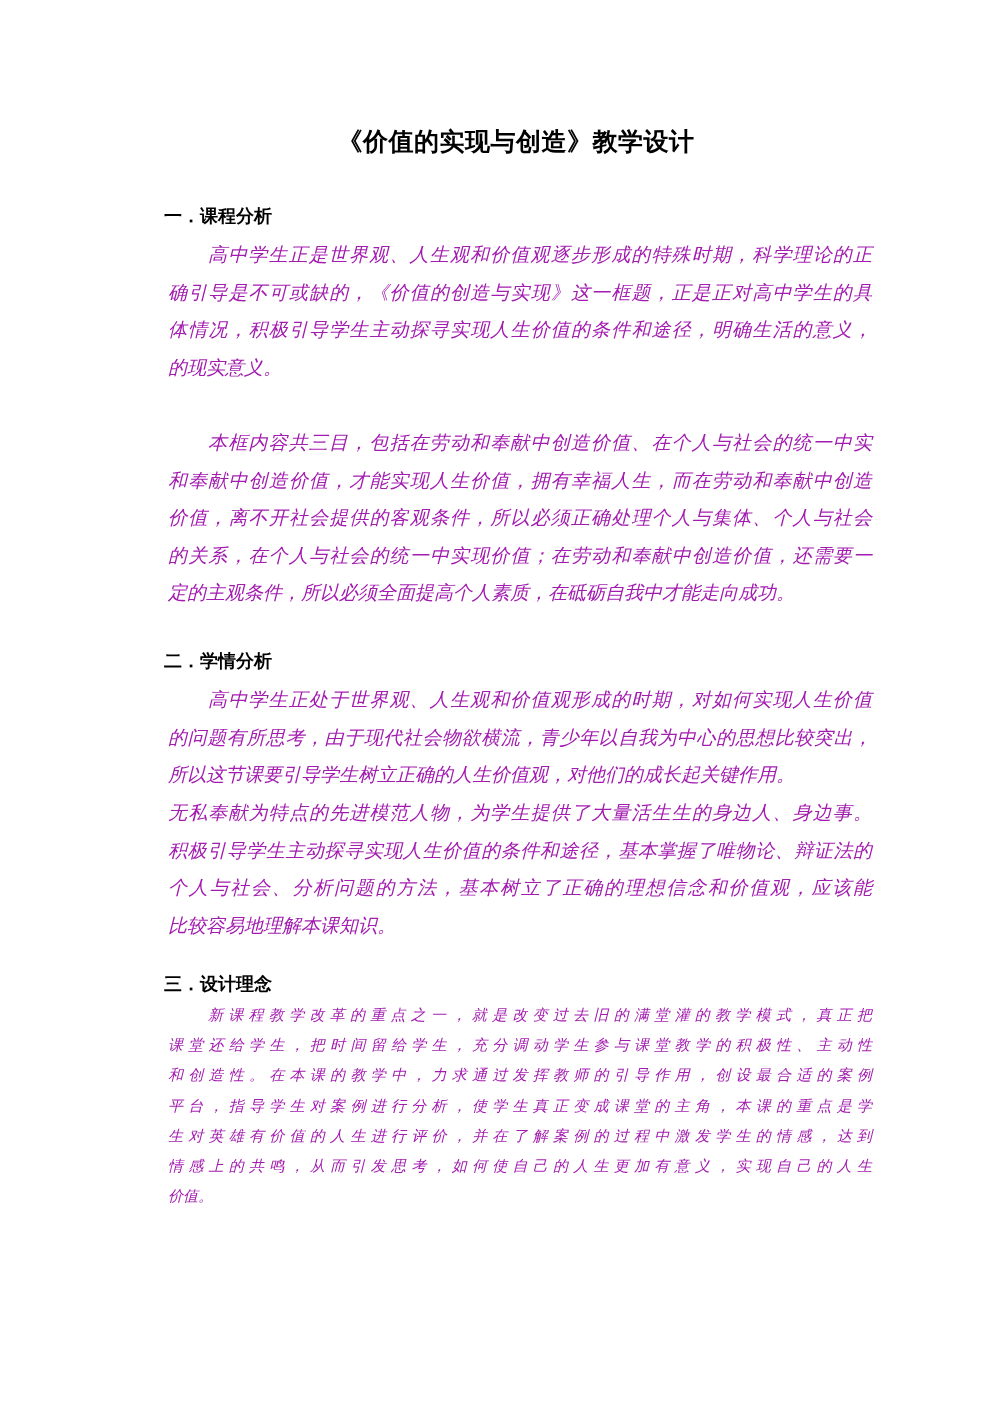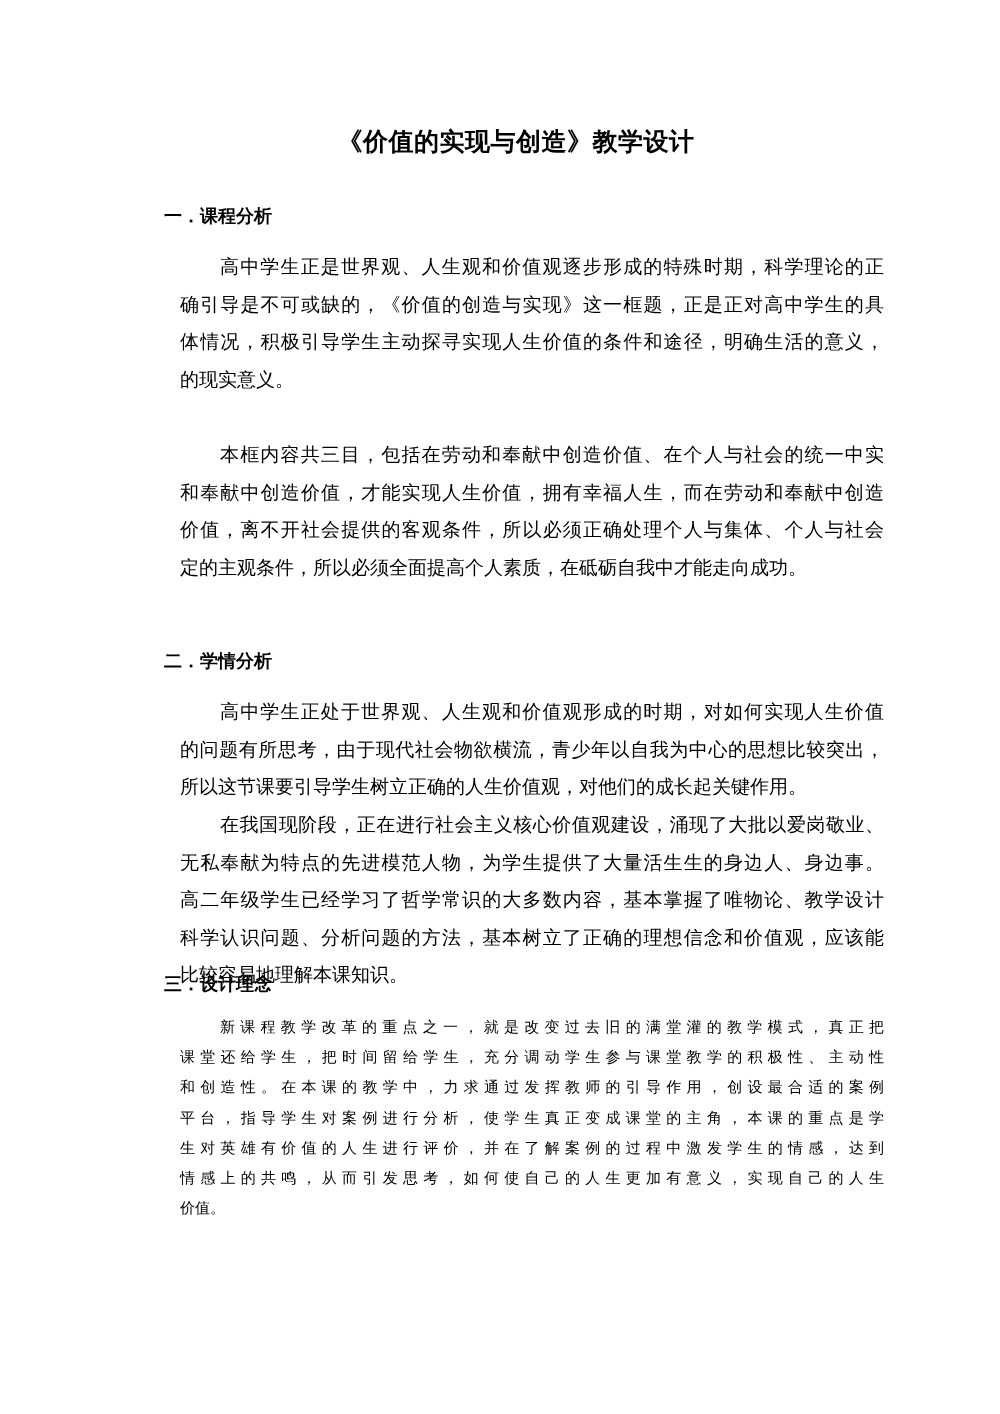--- a/index.html
+++ b/index.html
@@ -4,22 +4,22 @@
   <style>
     html, body { margin: 0; padding: 0; background: #ffffff; }
     body { width: 1000px; height: 1414px; position: relative; overflow: hidden;
            font-family: "DejaVu Serif", "Liberation Serif", serif; color: #111; }
     .page { position: absolute; left: 16px; top: 0; width: 1000px; height: 1009px; }
     .title { position: absolute; left: 0; width: 1000px; top: 122px; text-align: center;
              font-family: "DejaVu Sans", "Liberation Sans", sans-serif; font-weight: bold;
              font-size: 25px; line-height: 40px; letter-spacing: 0.5px; color: #000; }
     .heading { position: absolute; left: 148px; font-family: "DejaVu Sans", "Liberation Sans", sans-serif;
                font-weight: bold; font-size: 18px; line-height: 26px; color: #000; }
-    .para { position: absolute; left: 148px; width: 704px; font-size: 19px; color: #000000;
-            text-align: justify; text-justify: inter-character; margin: 16px; }
+    .para { position: absolute; left: 148px; width: 704px; font-size: 19px; color: #a21caf;
+            text-align: justify; text-justify: inter-character; margin: 4px; font-style: italic; }
     .para .line { display: block; height: 37.6px; line-height: 37.6px; white-space: nowrap;
                   text-align-last: justify; text-align: justify; }
     .para.tight .line { height: 30.2px; line-height: 30.2px; font-size: 15px; }
     .para .line.last { text-align-last: left; }
     .para .line.indent { padding-left: 40px; }
   </style>
 </head>
 <body>
 
 <div class="page">
@@ -32,36 +32,36 @@
     <span class="line indent">高中学生正是世界观、人生观和价值观逐步形成的特殊时期，科学理论的正</span>
     <span class="line">确引导是不可或缺的，《价值的创造与实现》这一框题，正是正对高中学生的具</span>
     <span class="line">体情况，积极引导学生主动探寻实现人生价值的条件和途径，明确生活的意义，</span>
     <span class="line last">的现实意义。</span>
   </div>
 
   <div class="para" style="top:420px;">
     <span class="line indent">本框内容共三目，包括在劳动和奉献中创造价值、在个人与社会的统一中实</span>
     <span class="line">和奉献中创造价值，才能实现人生价值，拥有幸福人生，而在劳动和奉献中创造</span>
     <span class="line">价值，离不开社会提供的客观条件，所以必须正确处理个人与集体、个人与社会</span>
+    <span class="line">的关系，在个人与社会的统一中实现价值；在劳动和奉献中创造价值，还需要一</span>
     <span class="line last">定的主观条件，所以必须全面提高个人素质，在砥砺自我中才能走向成功。</span>
   </div>
 
   <div class="heading" style="top:648px;">二．学情分析</div>
 
   <div class="para" style="top:677px;">
     <span class="line indent">高中学生正处于世界观、人生观和价值观形成的时期，对如何实现人生价值</span>
     <span class="line">的问题有所思考，由于现代社会物欲横流，青少年以自我为中心的思想比较突出，</span>
     <span class="line last">所以这节课要引导学生树立正确的人生价值观，对他们的成长起关键作用。</span>
   </div>
 
   <div class="para" style="top:790px;">
-    <span class="line indent">在我国现阶段，正在进行社会主义核心价值观建设，涌现了大批以爱岗敬业、</span>
     <span class="line">无私奉献为特点的先进模范人物，为学生提供了大量活生生的身边人、身边事。</span>
-    <span class="line">高二年级学生已经学习了哲学常识的大多数内容，基本掌握了唯物论、教学设计</span>
-    <span class="line">科学认识问题、分析问题的方法，基本树立了正确的理想信念和价值观，应该能</span>
+    <span class="line">积极引导学生主动探寻实现人生价值的条件和途径，基本掌握了唯物论、辩证法的</span>
+    <span class="line">个人与社会、分析问题的方法，基本树立了正确的理想信念和价值观，应该能</span>
     <span class="line last">比较容易地理解本课知识。</span>
   </div>
 
   <div class="heading" style="top:971px;">三．设计理念</div>
 
   <div class="para tight" style="top:996px;">
     <span class="line indent">新课程教学改革的重点之一，就是改变过去旧的满堂灌的教学模式，真正把</span>
     <span class="line">课堂还给学生，把时间留给学生，充分调动学生参与课堂教学的积极性、主动性</span>
     <span class="line">和创造性。在本课的教学中，力求通过发挥教师的引导作用，创设最合适的案例</span>
     <span class="line">平台，指导学生对案例进行分析，使学生真正变成课堂的主角，本课的重点是学</span>

